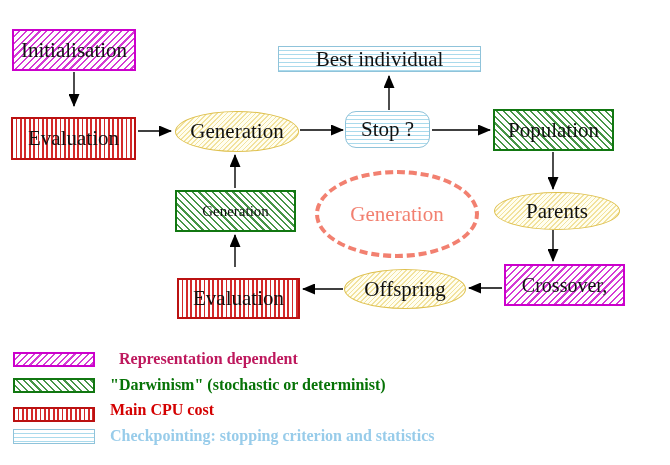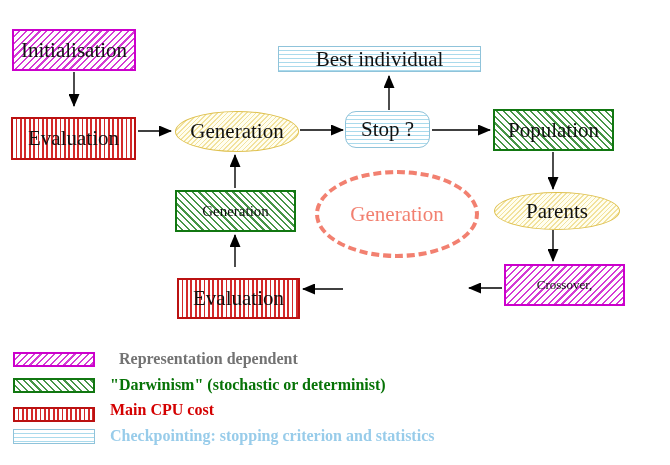--- a/index.html
+++ b/index.html
@@ -28,36 +28,36 @@
   }
   .stripes-cyan{
     border:1.5px solid #8fc3da;
     background:repeating-linear-gradient(180deg,#ffffff 0 2.8px,#aadaec 2.8px 4px);
   }
   .ellipse-yellow{
     border:1.5px solid #dfc14f;border-radius:50%;
     background:repeating-linear-gradient(135deg,#fffef0 0 2.2px,#f2e29e 2.2px 3.4px);
   }
   .rounded{border-radius:11px;}
-  .two-line{flex-direction:column;font-size:13px;line-height:1.25;}
+  .two-line{flex-direction:column;font-size:20px;line-height:1.25;}
   .generation{
     position:absolute;left:315px;top:170px;width:164px;height:88px;
     border:4px dashed #f28070;border-radius:50%;box-sizing:border-box;
     display:flex;align-items:center;justify-content:center;
     color:#f28070;font-size:21px;
   }
   #arrows{position:absolute;left:0;top:0;}
   .legend-row{
     position:absolute;left:13px;height:22px;display:flex;align-items:center;
     font-weight:bold;font-size:16px;white-space:nowrap;
   }
   .swatch{width:82px;height:15px;box-sizing:border-box;margin-right:15px;flex:0 0 auto;}
   .sw-cyan{border:1px solid #8fc3da;}
   .t-magenta{color:#cc00cc;}
-  .t-yellow{color:#737373;margin-left:9px;}
+  .t-yellow{color:#be185d;margin-left:9px;}
   .t-green{color:#067306;}
   .t-red{color:#d40000;}
   .t-cyan{color:#98ccea;}
 </style>
 </head>
 <body>
 
 <div id="canvas">
 
   <svg id="arrows" width="670" height="465" viewBox="0 0 670 465">
@@ -92,20 +92,21 @@
   <div class="node stripes-cyan lbl" style="left:278px;top:46px;width:203px;height:26px;border-width:1px;">Best individual</div>
 
   <div class="node hatch-green lbl" style="left:493px;top:109px;width:121px;height:42px;">Population</div>
 
   <div class="node ellipse-yellow lbl" style="left:494px;top:192px;width:126px;height:38px;">Parents</div>
 
   <div class="node hatch-magenta two-line" style="left:504px;top:264px;width:121px;height:42px;">
     <span>Crossover,</span>
   </div>
 
+  <div class="node ellipse-yellow lbl" style="left:344px;top:269px;width:122px;height:40px;">Offspring</div>
 
   <div class="node stripes-red lbl" style="left:177px;top:270px;width:123px;height:41px;">Evaluation</div>
 
   <div class="node hatch-green" style="left:175px;top:190px;width:121px;height:42px;font-size:15px;">Generation</div>
 
   <div class="generation">Generation</div>
 
   <div class="legend-row" style="top:348px;">
     <div class="swatch hatch-magenta"></div>
     <span class="t-yellow">Representation dependent</span>

